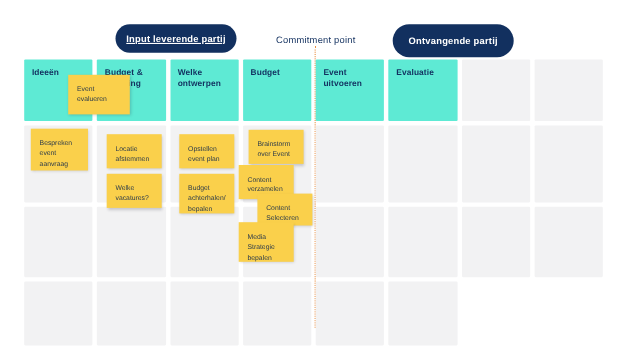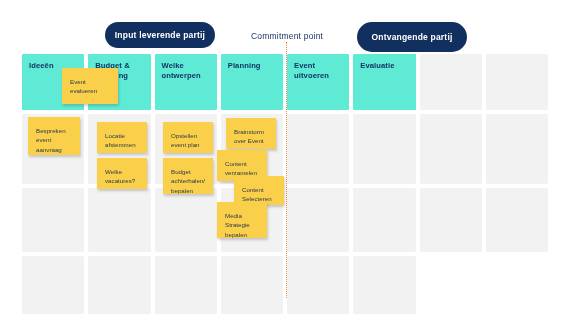--- a/index.html
+++ b/index.html
@@ -33,20 +33,21 @@
     display: flex;
     align-items: center;
     justify-content: center;
     white-space: nowrap;
   }
   #pill-input {
     left: 105px;
     top: 22px;
     width: 110px;
     height: 26px;
+    text-decoration: underline;
   }
   #pill-ontvangende {
     left: 357px;
     top: 22px;
     width: 110px;
     height: 30px;
   }
   .plain-label {
     position: absolute;
     color: #12305F;
@@ -130,21 +131,21 @@
       <div class="cell header">
         <div class="header-label">Ideeën</div>
       </div>
       <div class="cell header">
         <div class="header-label">Budget &amp; Planning</div>
       </div>
       <div class="cell header">
         <div class="header-label">Welke ontwerpen</div>
       </div>
       <div class="cell header">
-        <div class="header-label">Planning</div>
+        <div class="header-label">Budget</div>
       </div>
       <div class="cell header">
         <div class="header-label">Event uitvoeren</div>
       </div>
       <div class="cell header">
         <div class="header-label">Evaluatie</div>
       </div>
       <div class="cell"></div>
       <div class="cell"></div>
       <div class="cell"></div>

